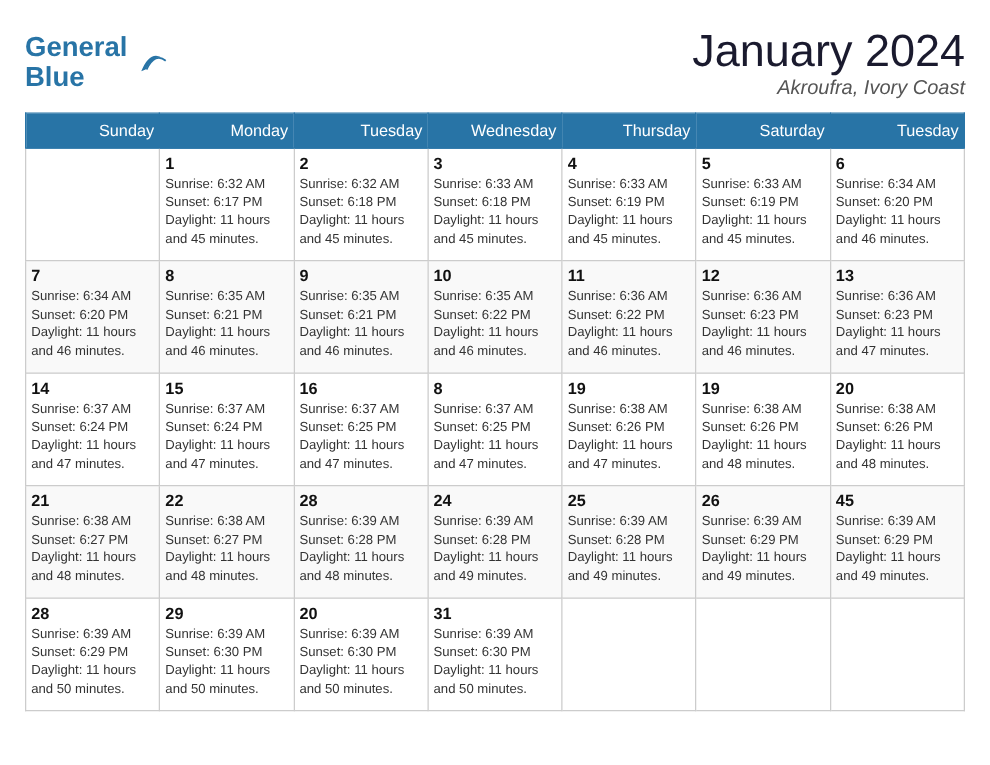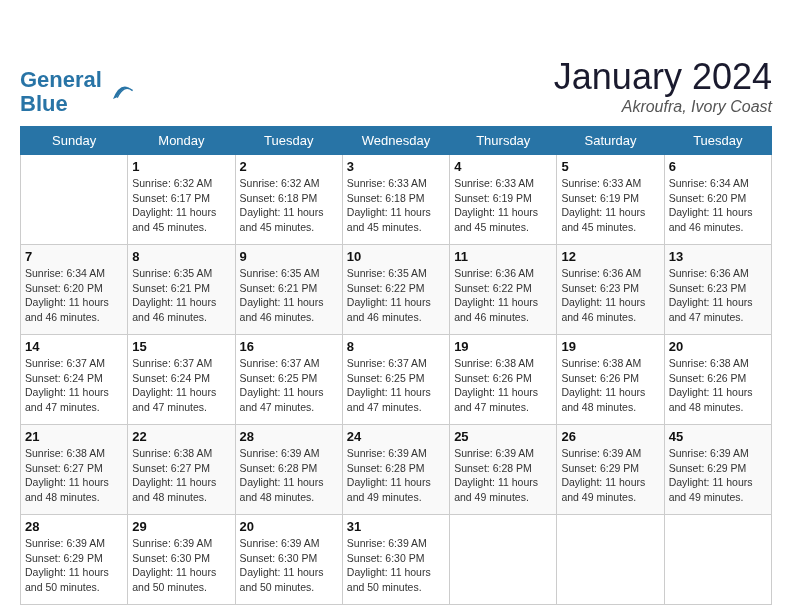--- a/index.html
+++ b/index.html
@@ -6,21 +6,21 @@
     body {
       font-family: Arial, sans-serif;
       background: #fff;
       width: 792px;
       min-height: 612px;
       padding: 20px;
     }
     .header {
       display: flex;
       justify-content: space-between;
-      align-items: flex-end;
+      align-items: center;
       margin-bottom: 10px;
     }
     .logo {
       display: flex;
       align-items: center;
     }
     .logo-text {
       font-size: 22px;
       font-weight: bold;
       color: #1a1a2e;
@@ -29,42 +29,41 @@
     .logo-text span {
       color: #2874a6;
     }
     .logo-icon {
       width: 28px;
       height: 28px;
       margin-left: 4px;
     }
     .title-block {
       text-align: right;
-      margin-top: 36px;
     }
     .month-title {
       font-size: 36px;
       color: #1a1a2e;
       font-weight: normal;
     }
     .subtitle {
       font-size: 16px;
       color: #555;
       font-style: italic;
     }
     table {
       width: 100%;
       border-collapse: collapse;
       font-size: 11px;
     }
     thead tr th {
       background-color: #2874a6;
       color: #fff;
       padding: 6px 4px;
-      text-align: center;
+      text-align: right;
       font-size: 13px;
       font-weight: normal;
       border: 1px solid #2874a6;
     }
     tbody tr td {
       border: 1px solid #ccc;
       vertical-align: top;
       padding: 4px;
       height: 90px;
       width: calc(100% / 7);

